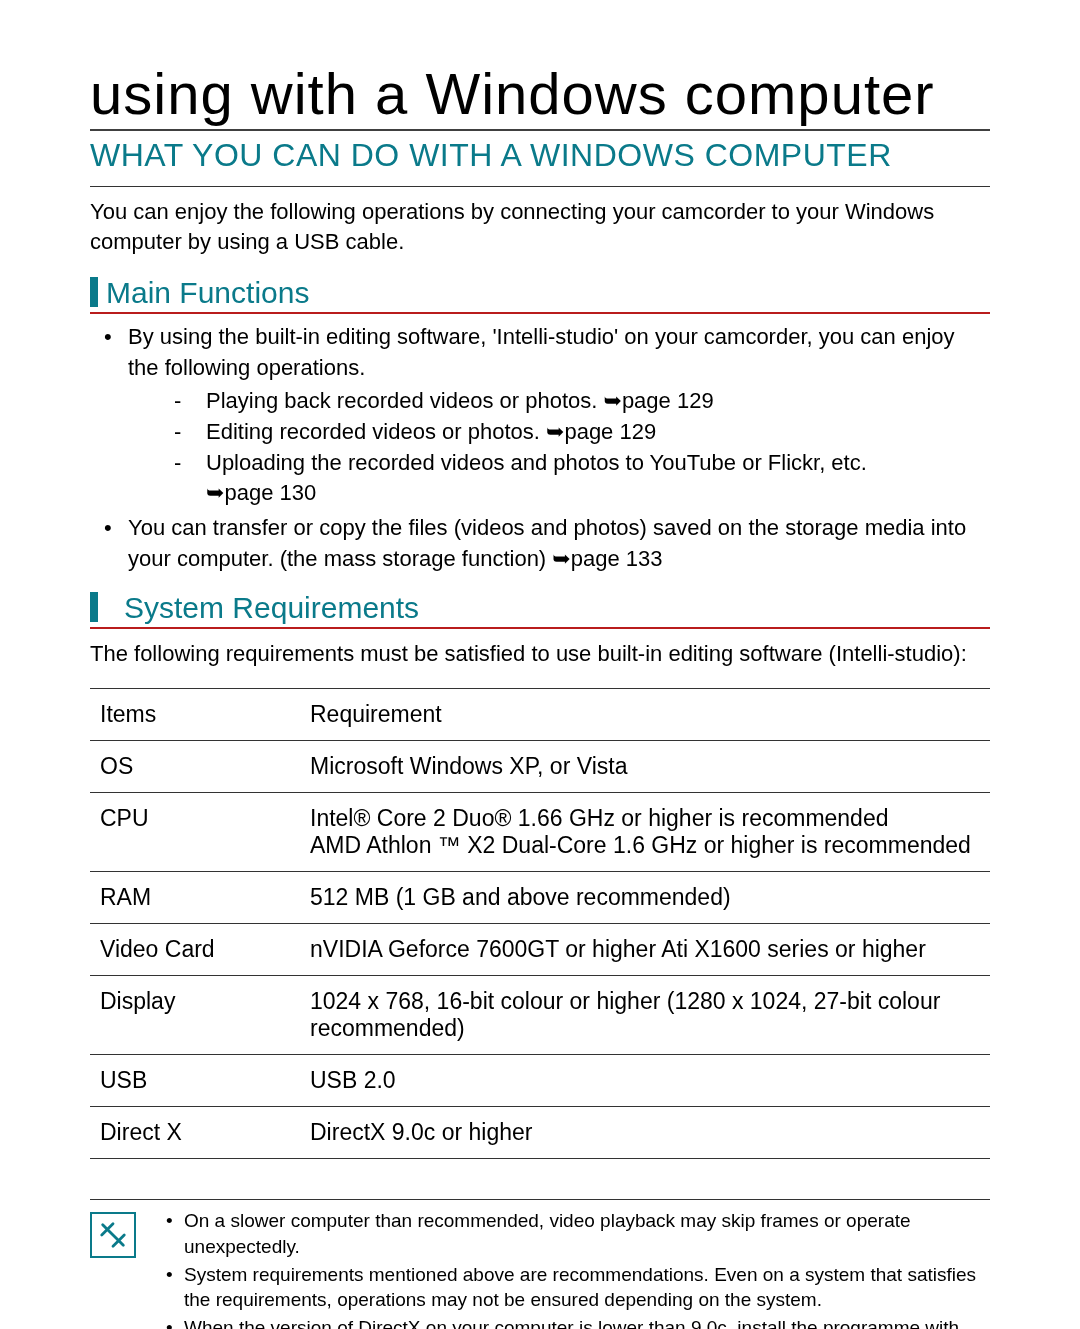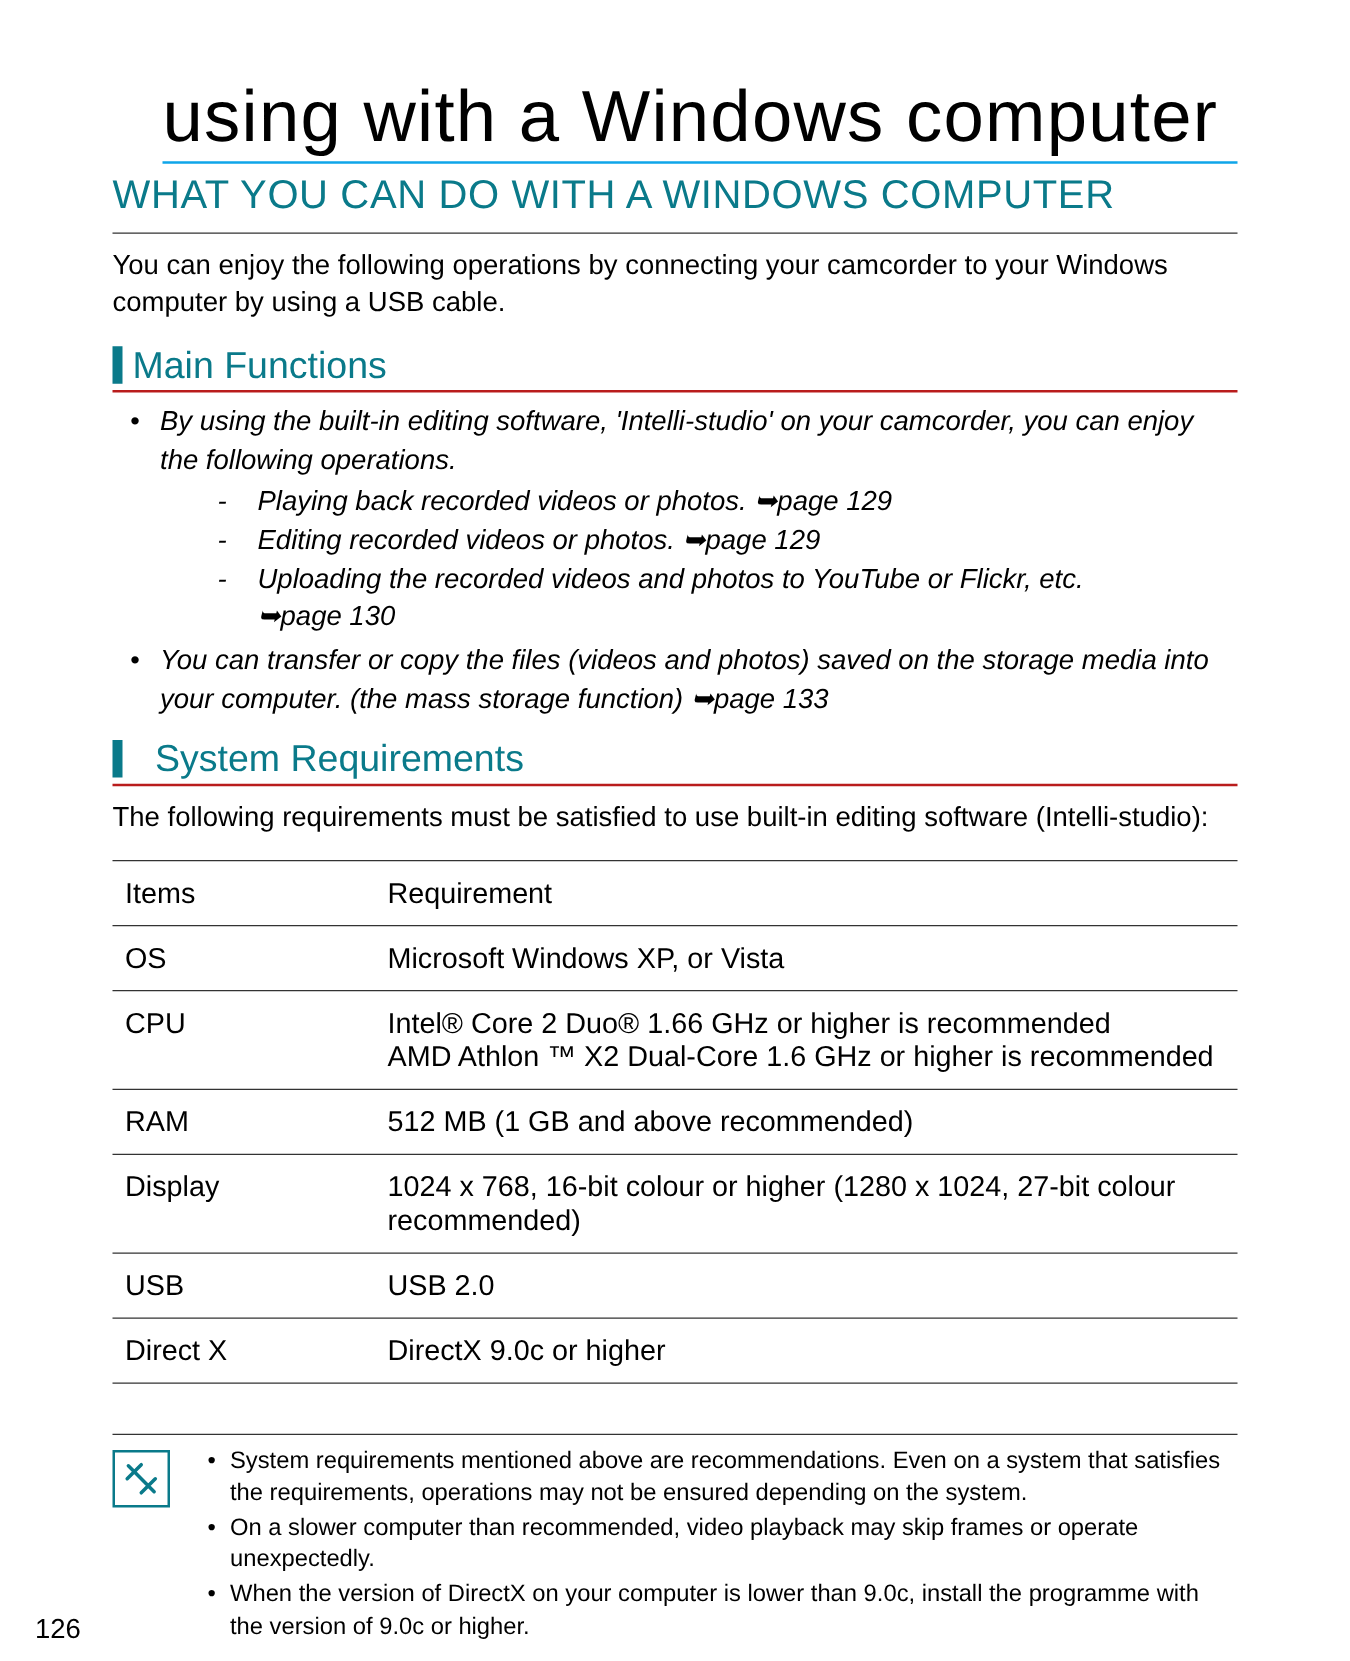--- a/index.html
+++ b/index.html
@@ -10,24 +10,23 @@
     background: #fff;
   }
   .page {
     padding: 60px 90px 50px 90px;
     position: relative;
   }
   .title {
     font-size: 58px;
     font-weight: 300;
     letter-spacing: 1px;
-    border-bottom: 2px solid #0ea5e9;
+    border-bottom: 2px solid #404040;
     padding-bottom: 2px;
     margin-bottom: 0;
-    margin-left: 40px;
   }
   .section-heading {
     color: #0a7a8a;
     font-size: 32px;
     font-weight: 400;
     margin-top: 6px;
     border-bottom: 1px solid #333;
     padding-bottom: 12px;
     letter-spacing: 0.5px;
   }
@@ -60,21 +59,20 @@
     list-style: none;
     padding: 0;
     margin: 8px 0 0 0;
     font-size: 22px;
     line-height: 1.4;
   }
   ul.bullets > li {
     position: relative;
     padding-left: 38px;
     margin-bottom: 4px;
-    font-style: italic;
   }
   ul.bullets > li::before {
     content: "•";
     position: absolute;
     left: 14px;
   }
   ul.dashes {
     list-style: none;
     padding: 0 0 0 46px;
     margin: 2px 0;
@@ -205,20 +203,24 @@
     <tr>
           <td>CPU</td>
           <td style="white-space:pre-line;">Intel® Core 2 Duo® 1.66 GHz or higher is recommended
 AMD Athlon ™ X2 Dual-Core 1.6 GHz or higher is recommended</td>
         </tr>
     <tr>
           <td>RAM</td>
           <td>512 MB (1 GB and above recommended)</td>
         </tr>
     <tr>
+          <td>Video Card</td>
+          <td>nVIDIA Geforce 7600GT or higher Ati X1600 series or higher</td>
+        </tr>
+    <tr>
           <td>Display</td>
           <td>1024 x 768, 16-bit colour or higher (1280 x 1024, 27-bit colour recommended)</td>
         </tr>
     <tr>
           <td>USB</td>
           <td>USB 2.0</td>
         </tr>
     <tr>
           <td>Direct X</td>
           <td>DirectX 9.0c or higher</td>
@@ -226,21 +228,21 @@
   </tbody>
     </table>
 
   <div class="note-block note-line">
     <div class="note-icon">
       <svg viewBox="0 0 32 32">
           <path d="M5 5 L27 27 M4 16 L16 4 M16 28 L28 16" stroke="#0a7a8a" stroke-width="3" fill="none" stroke-linecap="round"></path>
         </svg>
     </div>
     <ul class="notes">
+      <li>On a slower computer than recommended, video playback may skip frames or operate unexpectedly.</li>
       <li>System requirements mentioned above are recommendations. Even on a system that satisfies the requirements, operations may not be ensured depending on the system.</li>
-      <li>On a slower computer than recommended, video playback may skip frames or operate unexpectedly.</li>
       <li>When the version of DirectX on your computer is lower than 9.0c, install the programme with the version of 9.0c or higher.</li>
     </ul>
   </div>
 
   <div class="page-num">126</div>
 
 </div>
 
 </body></html>

